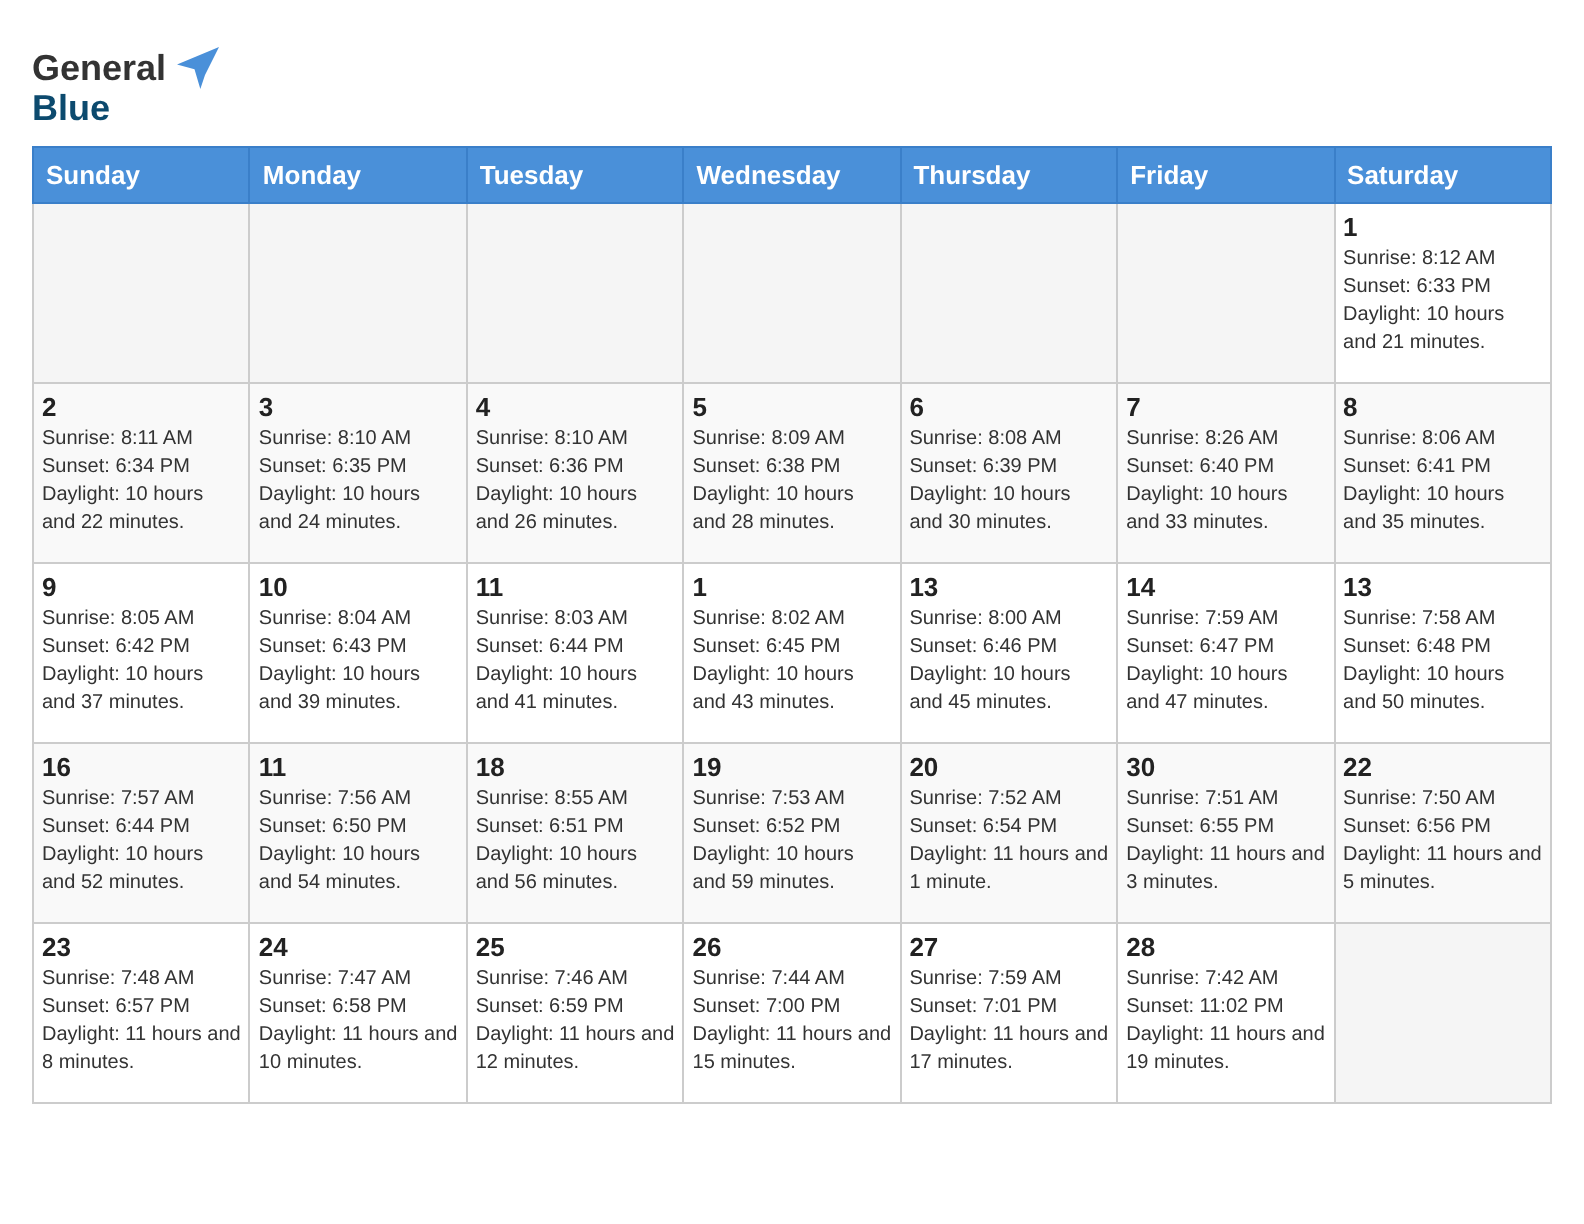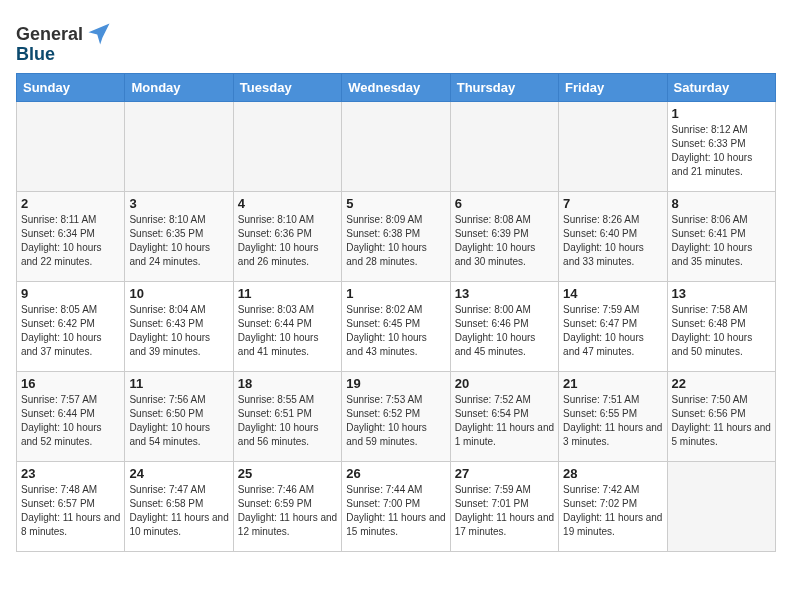--- a/index.html
+++ b/index.html
@@ -235,21 +235,21 @@
 Sunset: 6:52 PM
 Daylight: 10 hours and 59 minutes.</div>
         </td>
         <td>
           <div class="day-number">20</div>
           <div class="day-info">Sunrise: 7:52 AM
 Sunset: 6:54 PM
 Daylight: 11 hours and 1 minute.</div>
         </td>
         <td>
-          <div class="day-number">21</div>
+          <div class="day-number">30</div>
           <div class="day-info">Sunrise: 7:51 AM
 Sunset: 6:55 PM
 Daylight: 11 hours and 3 minutes.</div>
         </td>
         <td>
           <div class="day-number">22</div>
           <div class="day-info">Sunrise: 7:50 AM
 Sunset: 6:56 PM
 Daylight: 11 hours and 5 minutes.</div>
         </td>
@@ -281,19 +281,19 @@
         </td>
         <td>
           <div class="day-number">27</div>
           <div class="day-info">Sunrise: 7:59 AM
 Sunset: 7:01 PM
 Daylight: 11 hours and 17 minutes.</div>
         </td>
         <td>
           <div class="day-number">28</div>
           <div class="day-info">Sunrise: 7:42 AM
-Sunset: 7:02 PM
+Sunset: 11:02 PM
 Daylight: 11 hours and 19 minutes.</div>
         </td>
         <td class="empty-cell"></td>
       </tr>
     </tbody>
 </table>
 
 </body></html>

